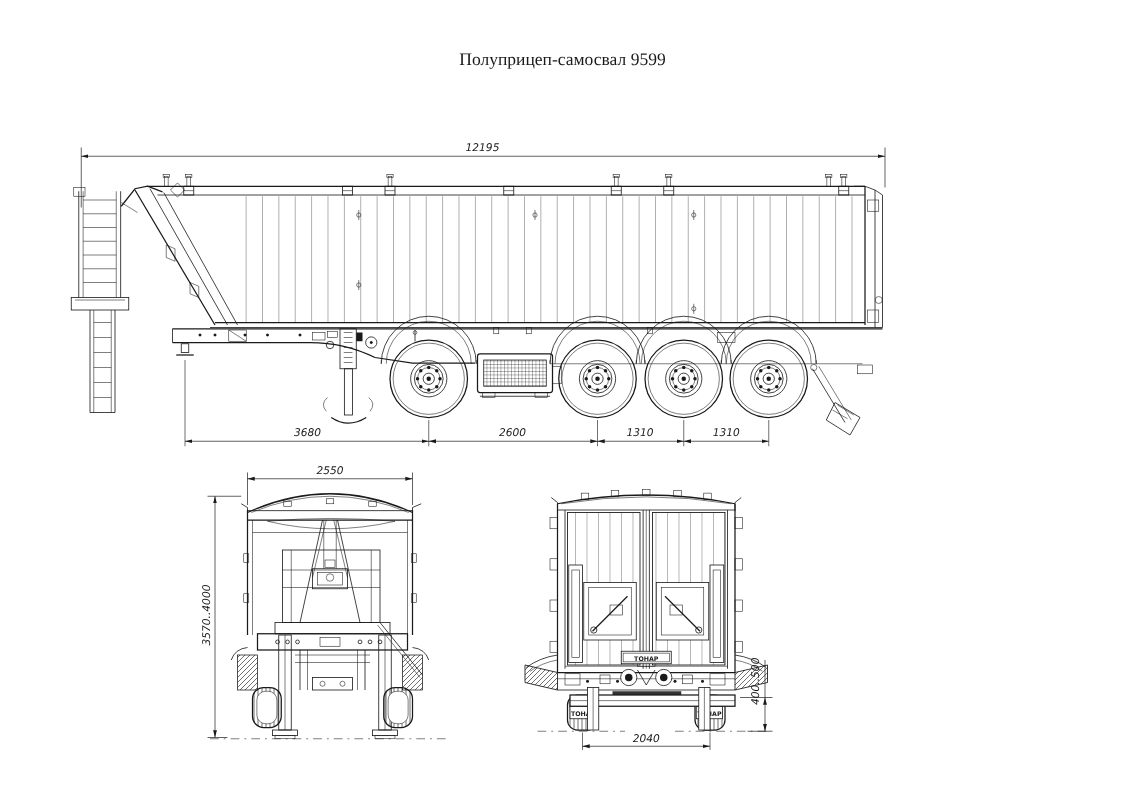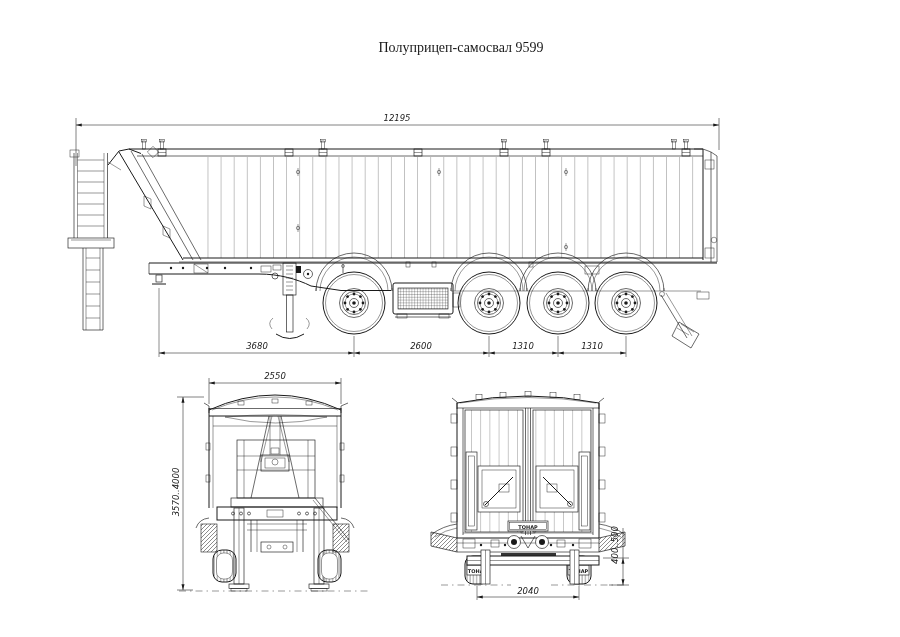--- a/index.html
+++ b/index.html
@@ -1,16 +1,16 @@
 <!DOCTYPE html>
 <html><head>
 <meta charset="utf-8">
 <style>
   html,body{margin:0;padding:0;background:#ffffff;}
-  .page{width:780px;height:637px;background:#fff;position:relative;overflow:hidden;padding-left:11px;}
+  .page{width:780px;height:637px;background:#fff;position:relative;overflow:hidden;}
   svg{display:block;}
   svg *{vector-effect:none;}
   .ln{stroke:#1a1a1a;fill:none;stroke-width:1;}
   .m{stroke:#1a1a1a;fill:none;stroke-width:.65;}
   .t{stroke:#1a1a1a;fill:none;stroke-width:.45;}
   .dim{stroke:#1a1a1a;fill:none;stroke-width:.55;}
   .cl{stroke:#1a1a1a;fill:none;stroke-width:.5;}
   .fk{fill:#1a1a1a;stroke:none;}
   .wh{fill:#ffffff;}
   text.d{font:italic 8.5px "DejaVu Sans", sans-serif;fill:#1a1a1a;}

